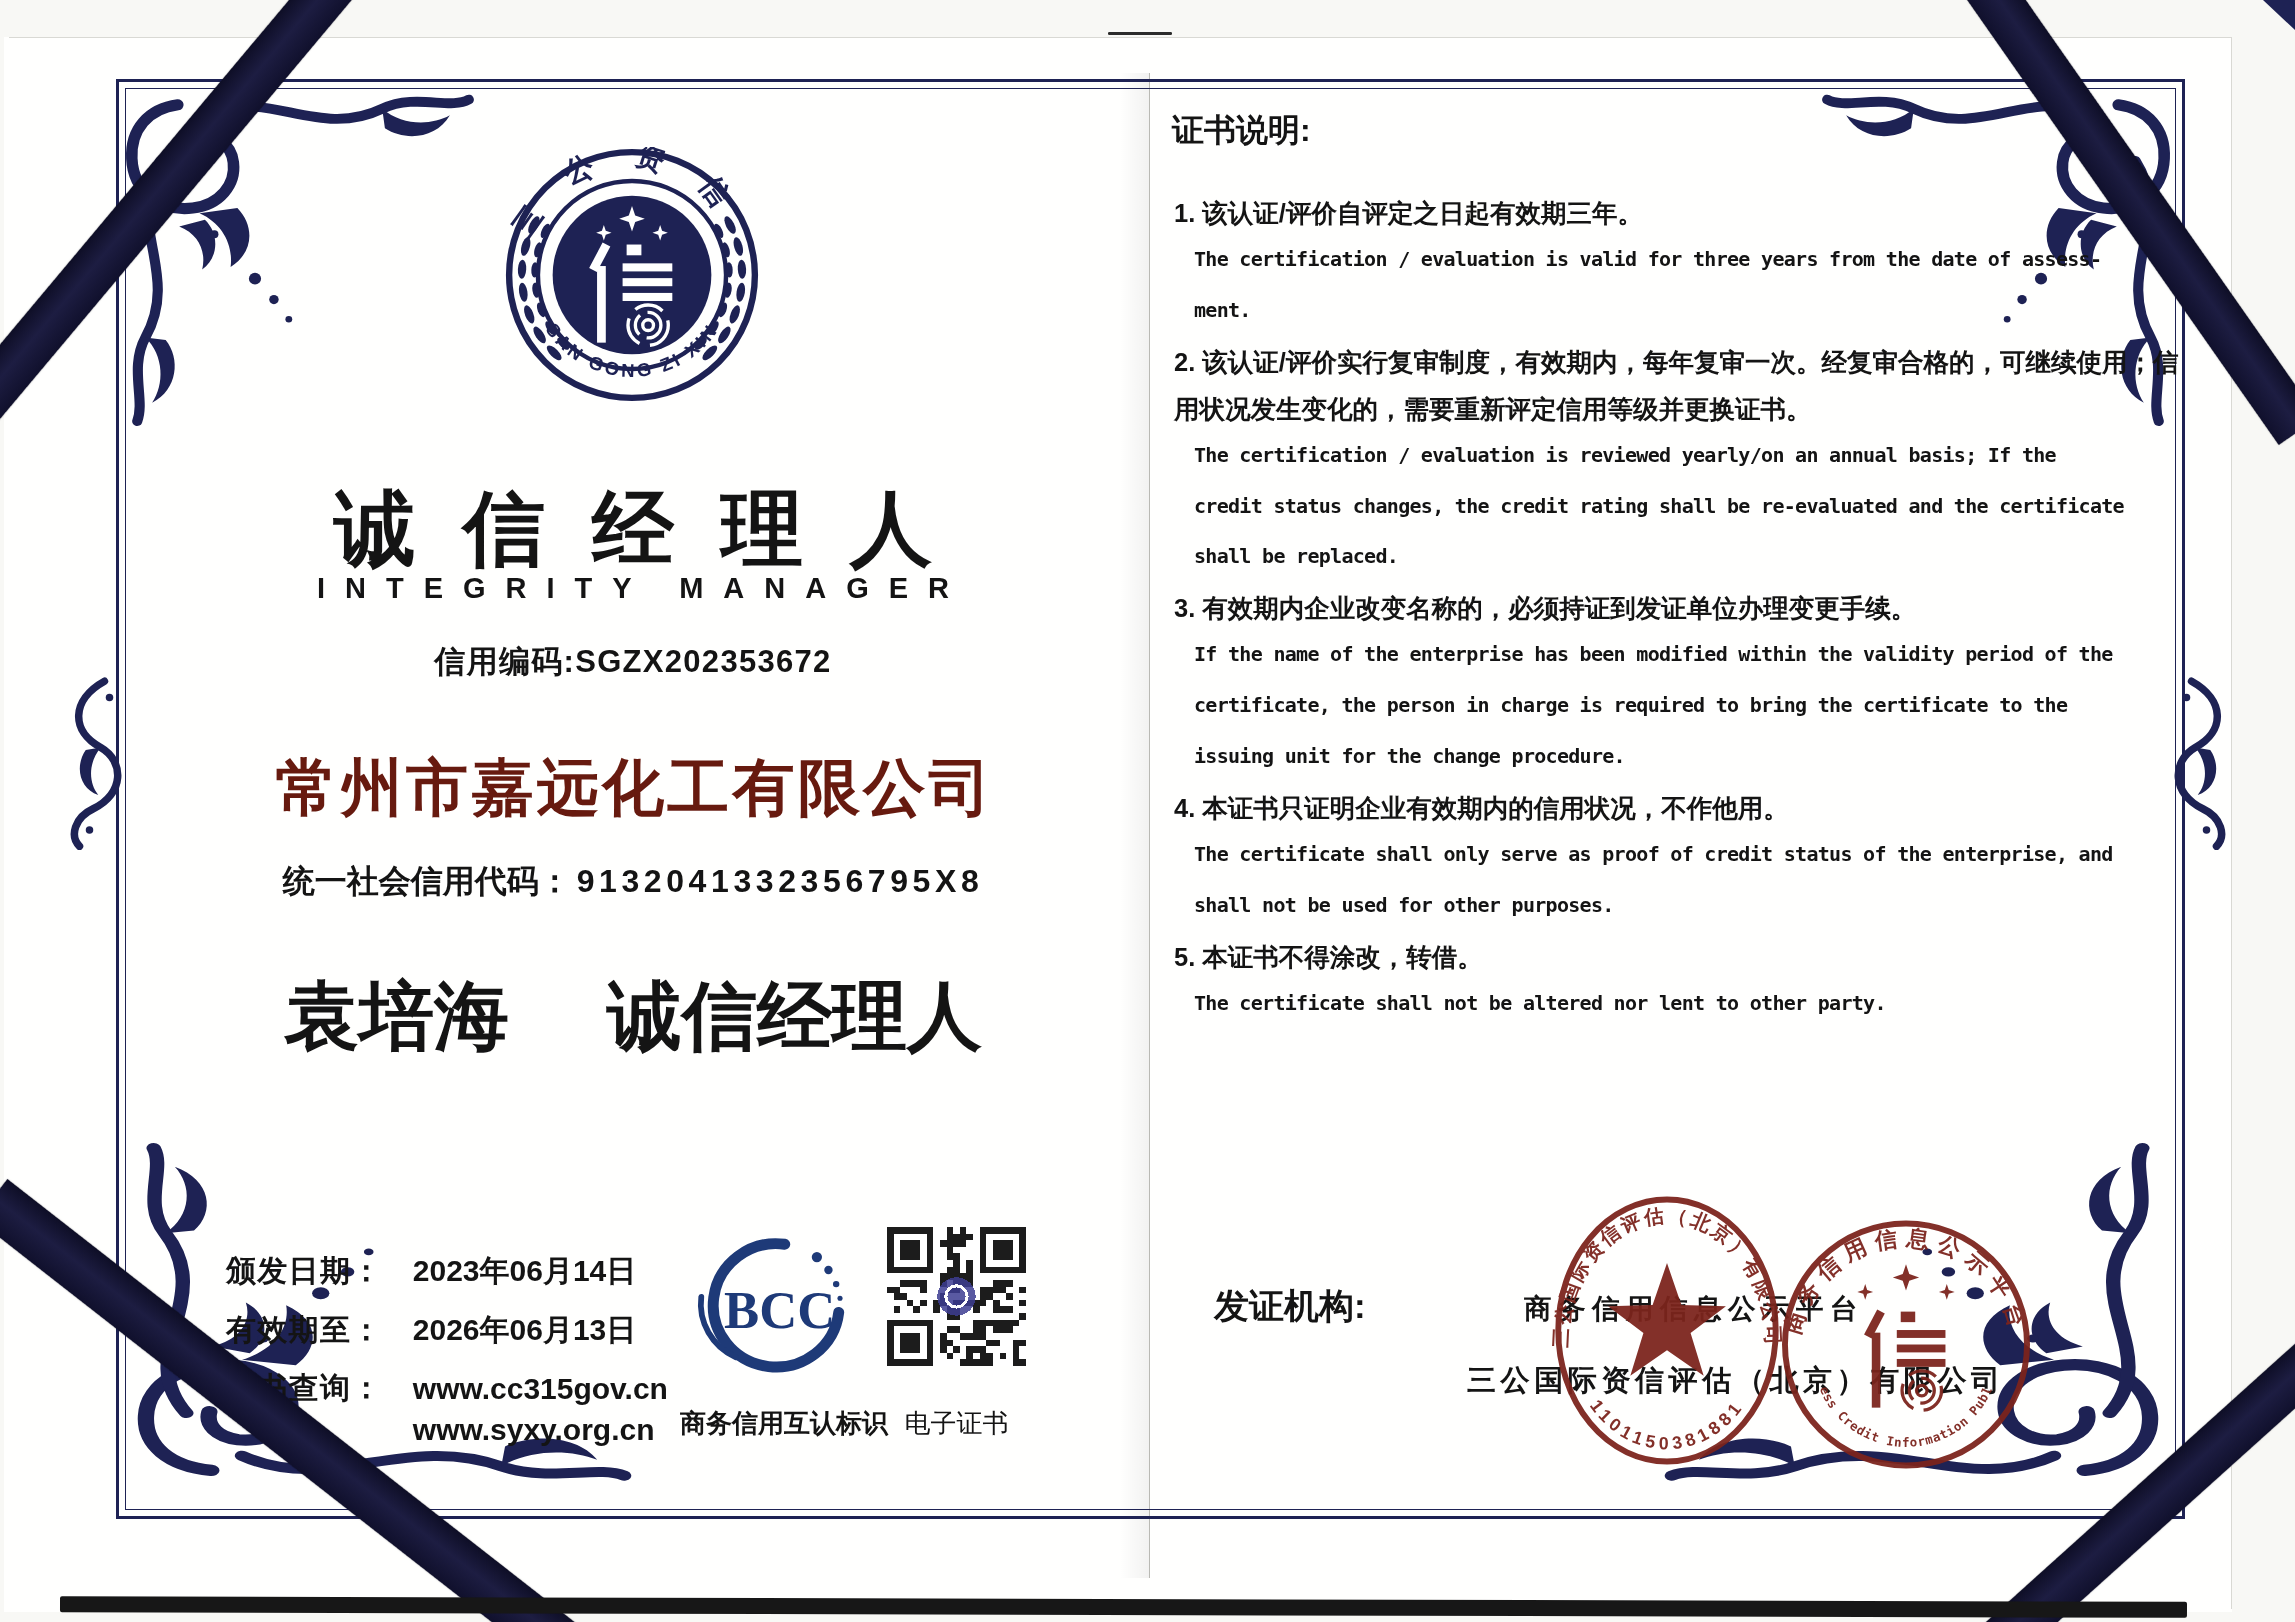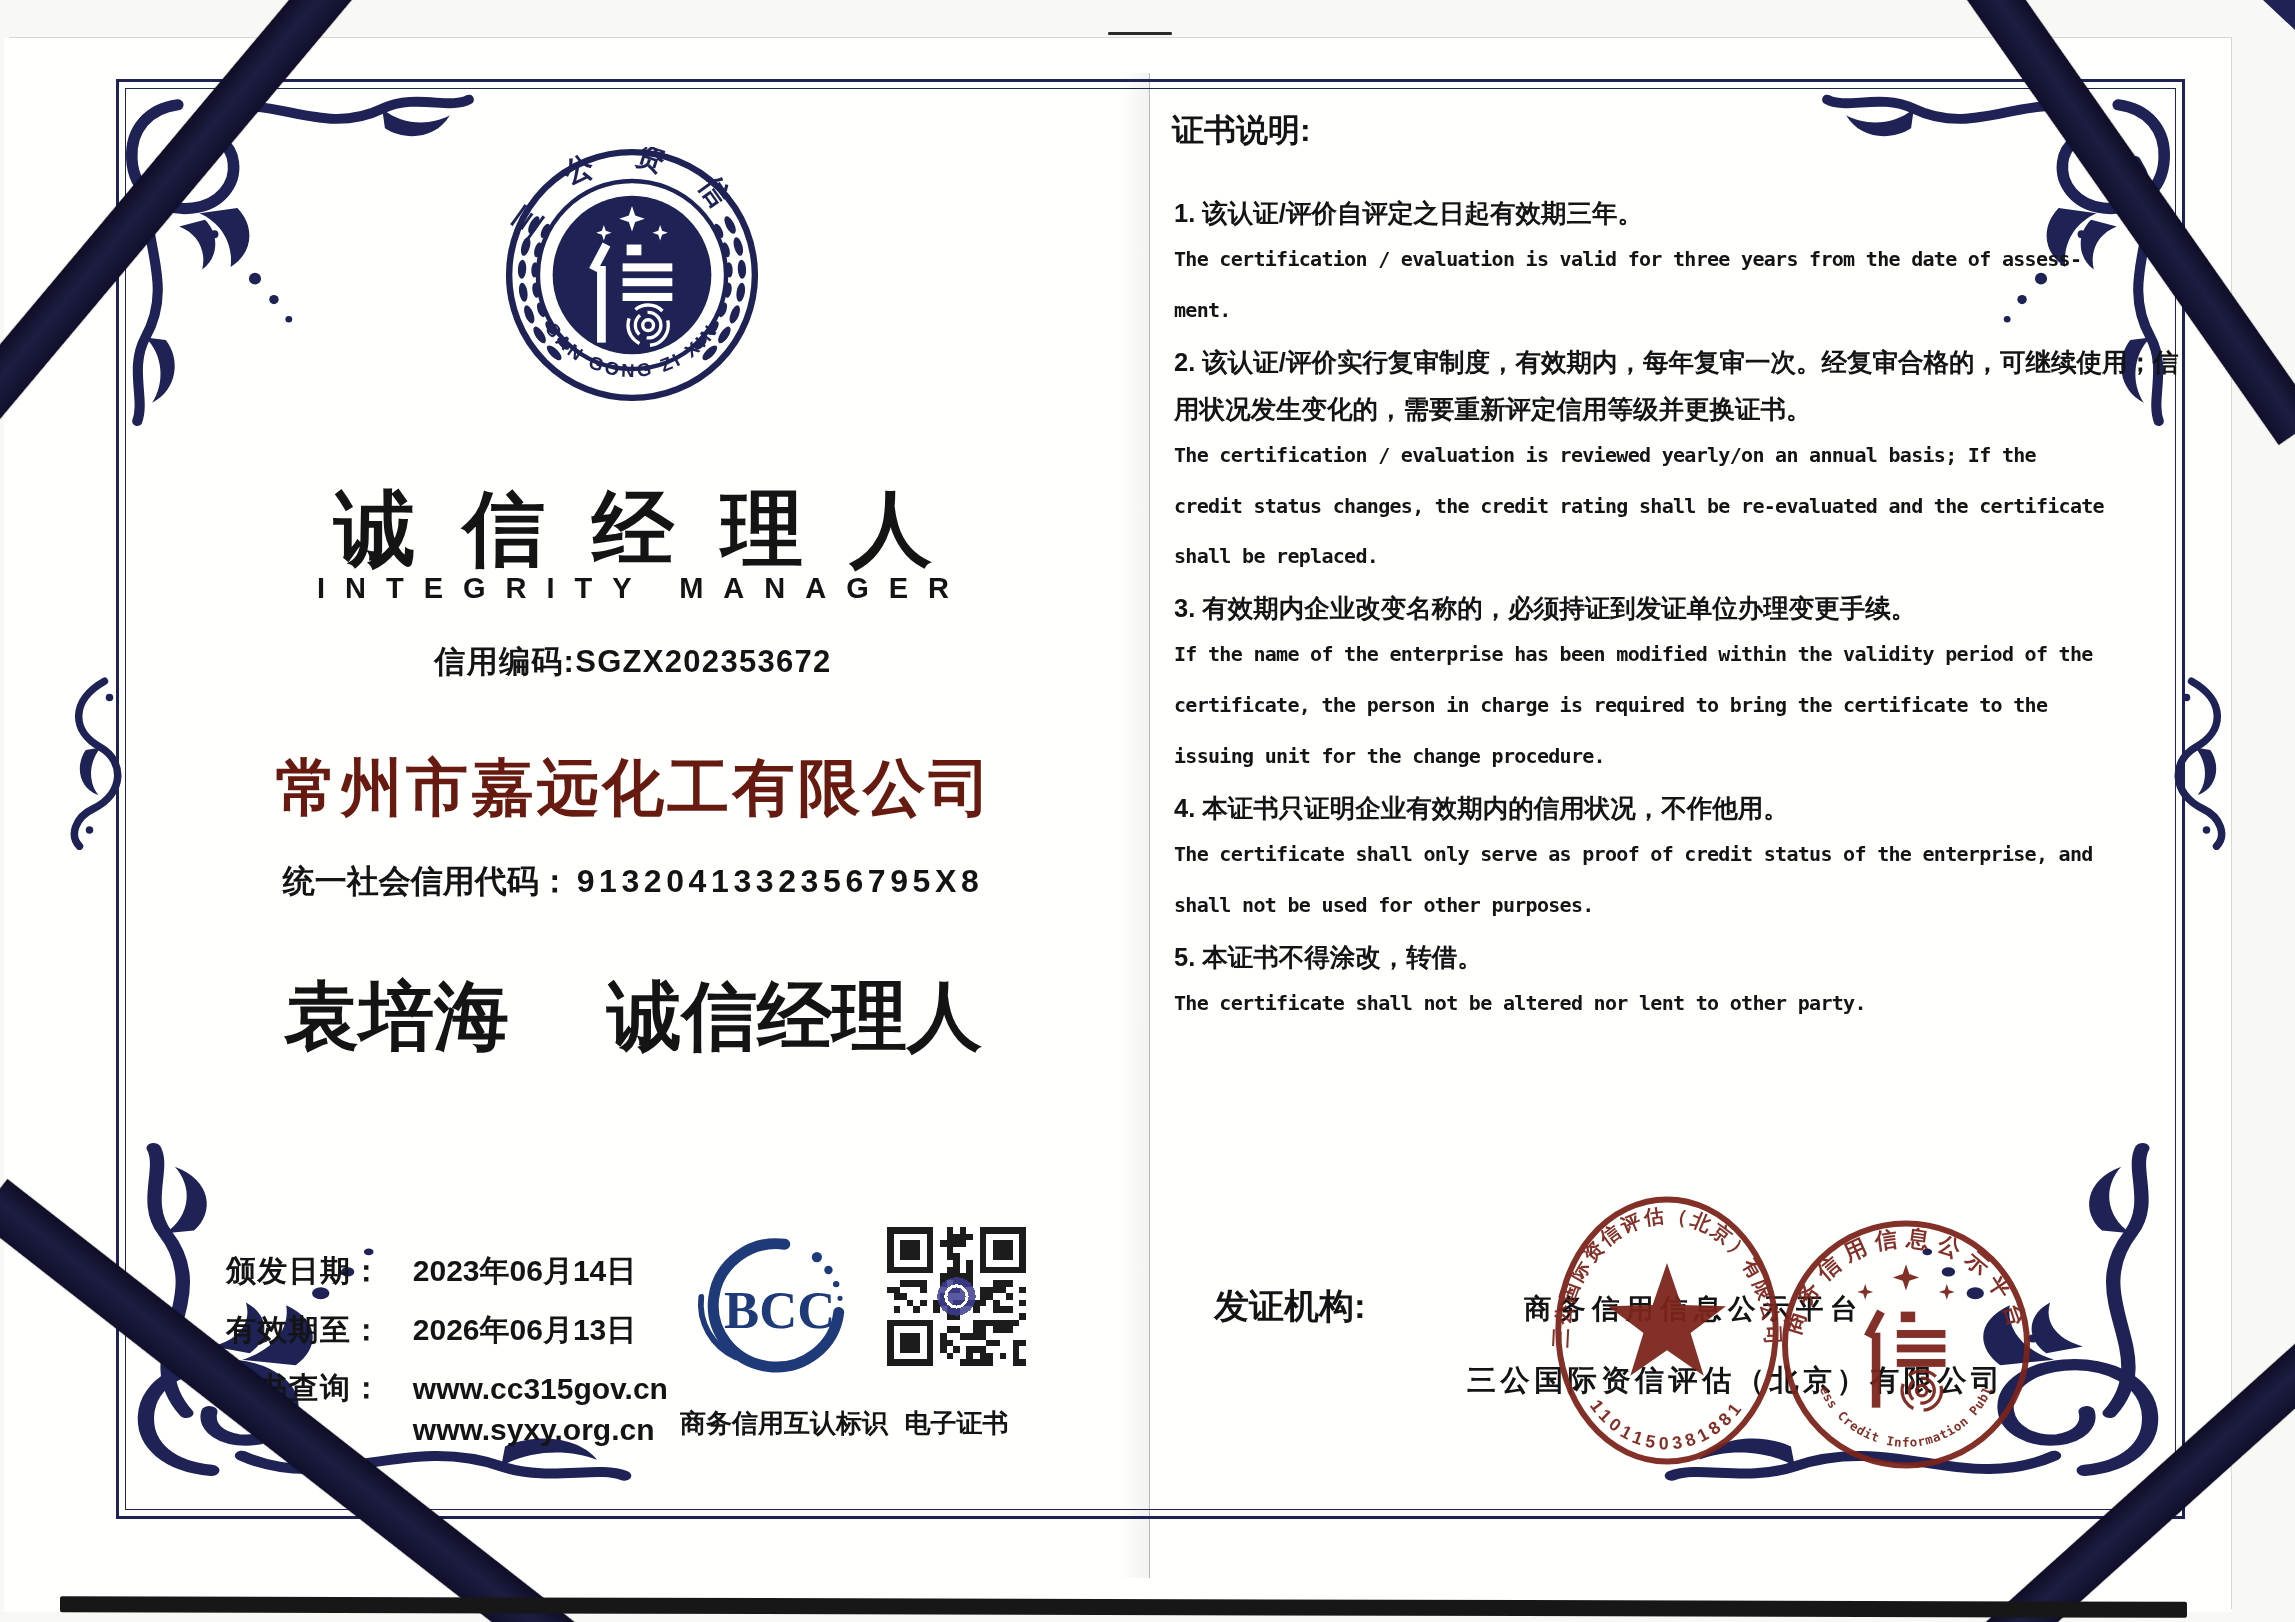--- a/index.html
+++ b/index.html
@@ -41,27 +41,27 @@
   .holder{top:967px;font-family:var(--f-serif);font-weight:700;font-size:75px;white-space:nowrap;}
   .holder .gap{display:inline-block;width:98px;}
   .info-block{position:absolute;left:226px;top:1251px;font-weight:700;font-size:30px;color:var(--ink);}
   .info-row{display:flex;margin-bottom:17.7px;align-items:flex-start;white-space:nowrap;}
   .info-row .lbl{width:175px;letter-spacing:1.3px;}
   .info-row .val{margin-left:11.8px;}
   .url-stack div{line-height:41px;}
   .bcc-wrap{position:absolute;left:682px;top:1229px;width:167px;height:150px;}
   .bcc-caption{position:absolute;left:680px;top:1406px;width:222px;text-align:left;font-weight:700;font-size:26px;color:var(--ink);}
   .qr-wrap{position:absolute;left:887px;top:1227px;width:139px;height:139px;}
-  .qr-caption{position:absolute;left:887px;top:1406px;width:139px;text-align:center;font-weight:700;font-size:26px;color:var(--ink);}
+  .qr-caption{position:absolute;left:887px;top:1406px;width:139px;text-align:center;font-weight:400;font-size:26px;color:var(--ink);}
   
   .instr-head{position:absolute;left:1172px;top:109px;font-weight:700;font-size:32px;color:var(--ink);}
   .instr-lines{position:absolute;left:1174px;top:196px;width:955px;}
   .instr-line{height:47px;white-space:nowrap;color:var(--ink);}
   .instr-line.zh{font-weight:700;font-size:25.5px;}
-  .instr-line.en{font-family:var(--f-mono);font-weight:600;font-size:20px;letter-spacing:-0.7px;padding-top:3.9px;}
+  .instr-line.en{font-family:var(--f-mono);font-weight:600;font-size:20px;letter-spacing:-0.7px;padding-top:3.9px;margin-left:20px;}
   .issuer-label{position:absolute;left:1214px;top:1283px;font-weight:700;font-size:35px;color:var(--ink);}
   .issuer-platform{position:absolute;left:1524px;top:1291px;font-weight:700;font-size:27.5px;letter-spacing:6.5px;color:var(--ink);white-space:nowrap;}
   .issuer-company{position:absolute;left:1467px;top:1361px;font-weight:700;font-size:29px;letter-spacing:4.6px;color:var(--ink);white-space:nowrap;}
   .seal{position:absolute;opacity:.94;}
   .seal-left{left:1549px;top:1191px;width:236px;height:279px;}
   .seal-right{left:1781px;top:1209px;width:250px;height:271px;}
   .logo-wrap{position:absolute;left:504px;top:147px;width:256px;height:256px;}
   svg{display:block;}
 </style>
 </head>

